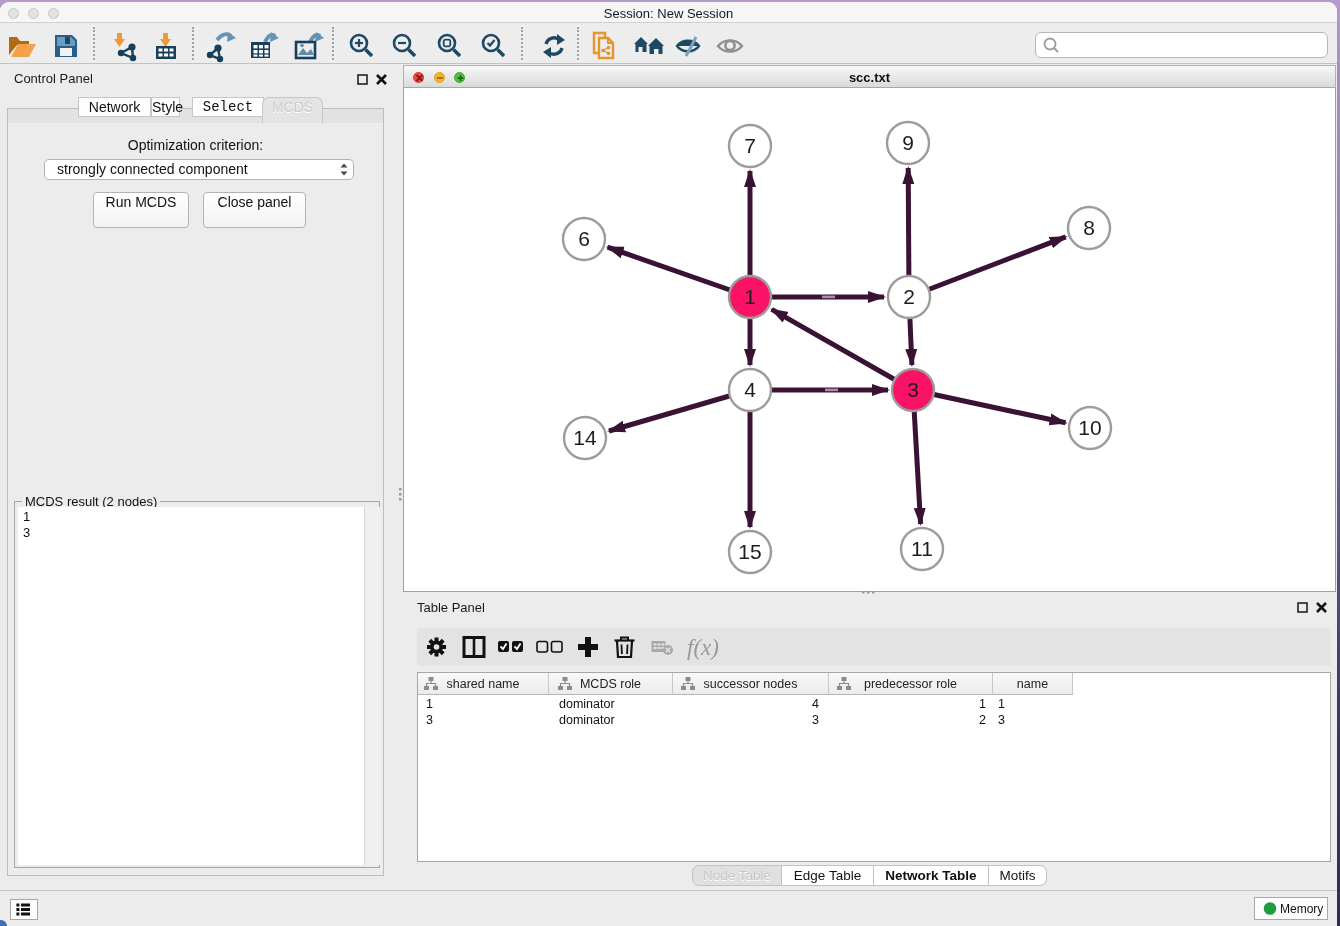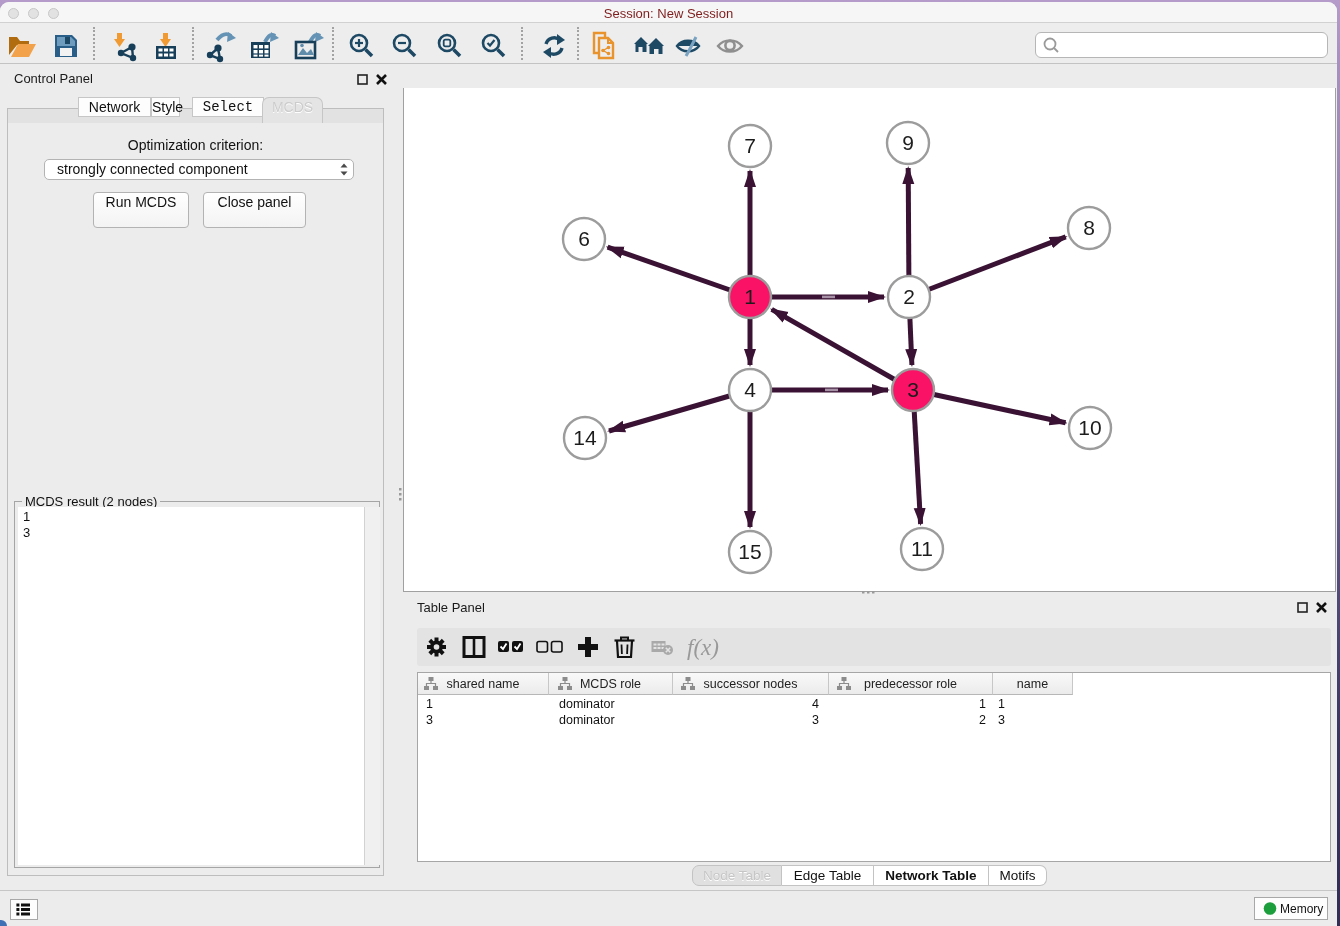--- a/index.html
+++ b/index.html
@@ -9,21 +9,21 @@
   #desktop { position:absolute; left:0; top:0; width:1340px; height:926px;
     background:linear-gradient(180deg,#b49bca 0%, #a891c0 6%, #8d7fa8 30%, #57507e 60%, #3a355f 80%, #322d55 100%); }
   #win { position:absolute; left:0; top:2px; width:1337px; height:924px;
     background:#ececec; border-radius:9px 9px 0 0; }
   
   #titlebar { position:absolute; left:0; top:0; width:100%; height:21px;
     background:#f6f6f6; border-radius:9px 9px 0 0; border-bottom:1px solid #d1d1d1;}
   .tl { position:absolute; top:6px; width:11px; height:11px; border-radius:50%;
     background:#e2e2e2; border:1px solid #c8c8c8; }
   #wtitle { position:absolute; top:4px; left:0; width:100%; text-align:center;
-    font-size:13px; color:#7f1d1d; }
+    font-size:13px; color:#0f172a; }
   
   #toolbar { position:absolute; left:0; top:21px; width:100%; height:41px;
     background:#ededed; border-bottom:1px solid #c3c3c3; }
   .sep { position:absolute; top:4px; height:33px; width:0; border-left:2px dotted #a2a2a2; }
   #search { position:absolute; left:1035px; top:9px; width:293px; height:26px;
     background:#fff; border:1px solid #b6b6b6; border-radius:6px; }
   
   #cp-title { position:absolute; left:14px; top:69px; font-size:13px; color:#1a1a1a; }
   #cp-box { position:absolute; left:7px; top:106px; width:377px; height:768px;
     border:1px solid #bdbdbd; background:#ececec; }
@@ -243,20 +243,32 @@
     </svg>
   </div>
   <div id="optlabel">Optimization criterion:</div>
   <div class="btn" style="left:93px; width:96px;">Run MCDS</div>
   <div class="btn" style="left:203px; width:103px;">Close panel</div>
   <div id="fieldset"></div>
   <div id="legend">MCDS result (2 nodes)</div>
   <div id="mcds-white">1<br>3</div>
   <div id="mcds-scroll"></div>
   <div id="net">
+    <div id="net-tb">
+      <div class="mtl" style="left:9px; background:#ee4d40; border:1px solid #ce3a30;"></div>
+      <div class="mtl" style="left:29.5px; background:#f6b42d; border:1px solid #dfa024;"></div>
+      <div class="mtl" style="left:50px; background:#55c243; border:1px solid #43a335;"></div>
+      <svg width="70" height="23" style="position:absolute;left:0;top:0;">
+        <path d="M12.5,9 L18.5,15 M18.5,9 L12.5,15" stroke="#8c1c12" stroke-width="1.8"></path>
+        <line x1="33" y1="12" x2="39" y2="12" stroke="#9c6f10" stroke-width="1.8"></line>
+        <line x1="53.5" y1="12" x2="59.5" y2="12" stroke="#1f6b14" stroke-width="1.8"></line>
+        <line x1="56.5" y1="9" x2="56.5" y2="15" stroke="#1f6b14" stroke-width="1.8"></line>
+      </svg>
+      <div id="net-title">scc.txt</div>
+    </div>
     <div id="canvas">
       <svg id="graph" width="931" height="503" viewBox="0 0 931 503">
         <defs>
           <marker id="arr" viewBox="0 0 18 13" refX="16" refY="6.5" markerWidth="18" markerHeight="13" markerUnits="userSpaceOnUse" orient="auto">
             <path d="M0,0.5 L18,6.5 L0,12.5 Z" fill="#3a1334"></path>
           </marker>
         </defs>
         <g stroke="#3a1334" stroke-width="5" marker-end="url(#arr)">
           <line x1="346" y1="209" x2="346.0" y2="83.0"></line>
           <line x1="346" y1="209" x2="203.6" y2="159.2"></line>

